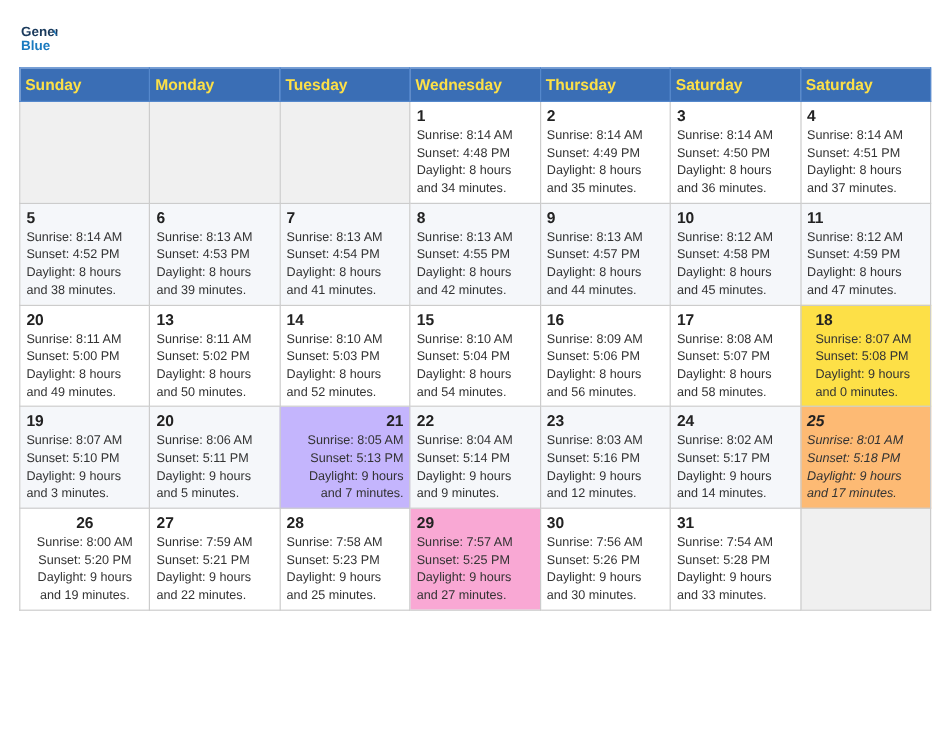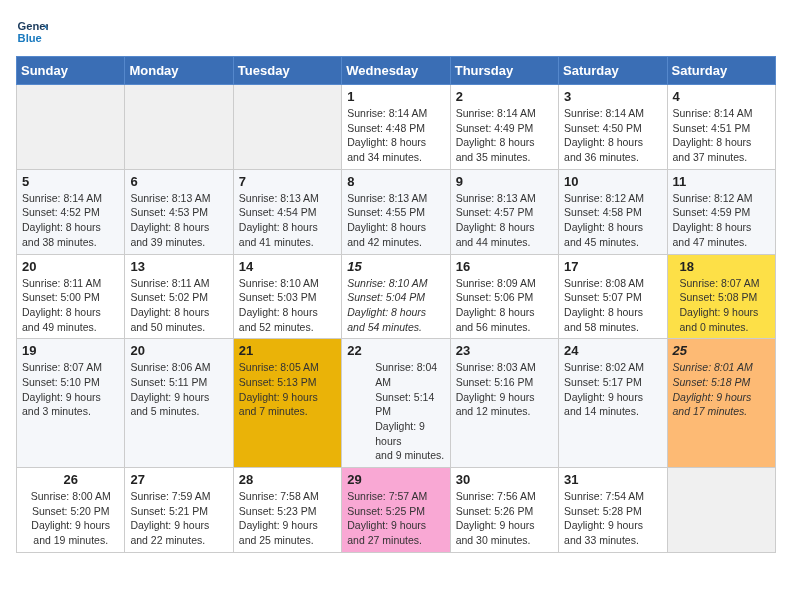--- a/index.html
+++ b/index.html
@@ -37,21 +37,21 @@
       font-size: 16px;
       color: #333;
     }
     .calendar {
       width: 100%;
       border-collapse: collapse;
       border: 1px solid #ccc;
     }
     .calendar th {
       background: #3a6eb5;
-      color: #ffffff;
+      color: #fde047;
       font-size: 13px;
       font-weight: bold;
       padding: 6px 4px;
       text-align: left;
       border: 1px solid #5588cc;
     }
     .calendar td {
       width: 108px;
       vertical-align: top;
       padding: 4px 5px;
@@ -209,21 +209,21 @@
 Daylight: 8 hours
 and 50 minutes.</div>
         </td>
         <td style="background: rgb(255, 255, 255);">
           <span class="day-num">14</span>
           <div class="day-info" style="white-space: pre-line;">Sunrise: 8:10 AM
 Sunset: 5:03 PM
 Daylight: 8 hours
 and 52 minutes.</div>
         </td>
-        <td style="background: rgb(255, 255, 255); font-style: italic;">
+        <td style="background: rgb(255, 255, 255);">
           <span class="day-num">15</span>
           <div class="day-info" style="white-space: pre-line;">Sunrise: 8:10 AM
 Sunset: 5:04 PM
 Daylight: 8 hours
 and 54 minutes.</div>
         </td>
         <td style="background: rgb(255, 255, 255);">
           <span class="day-num">16</span>
           <div class="day-info" style="white-space: pre-line;">Sunrise: 8:09 AM
 Sunset: 5:06 PM
@@ -253,30 +253,30 @@
 Daylight: 9 hours
 and 3 minutes.</div>
         </td>
         <td style="background: rgb(245, 247, 250);">
           <span class="day-num">20</span>
           <div class="day-info" style="white-space: pre-line;">Sunrise: 8:06 AM
 Sunset: 5:11 PM
 Daylight: 9 hours
 and 5 minutes.</div>
         </td>
-        <td style="background: #eab308;">
+        <td style="background: #c4b5fd; text-align: right;">
           <span class="day-num">21</span>
           <div class="day-info" style="white-space: pre-line;">Sunrise: 8:05 AM
 Sunset: 5:13 PM
 Daylight: 9 hours
 and 7 minutes.</div>
         </td>
         <td style="background: rgb(245, 247, 250);">
           <span class="day-num">22</span>
-          <div class="day-info" style="white-space: pre-line; margin-left: 28px;">Sunrise: 8:04 AM
+          <div class="day-info" style="white-space: pre-line;">Sunrise: 8:04 AM
 Sunset: 5:14 PM
 Daylight: 9 hours
 and 9 minutes.</div>
         </td>
         <td style="background: rgb(245, 247, 250);">
           <span class="day-num">23</span>
           <div class="day-info" style="white-space: pre-line;">Sunrise: 8:03 AM
 Sunset: 5:16 PM
 Daylight: 9 hours
 and 12 minutes.</div>

